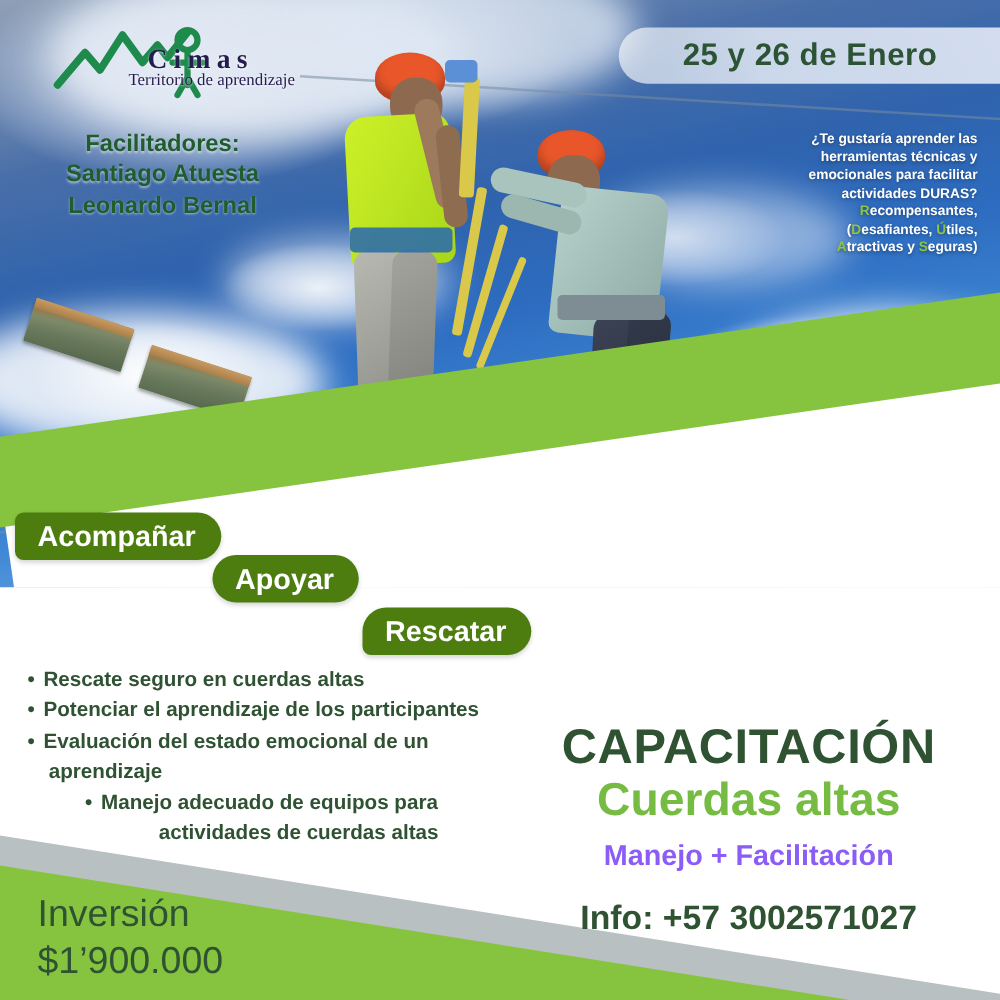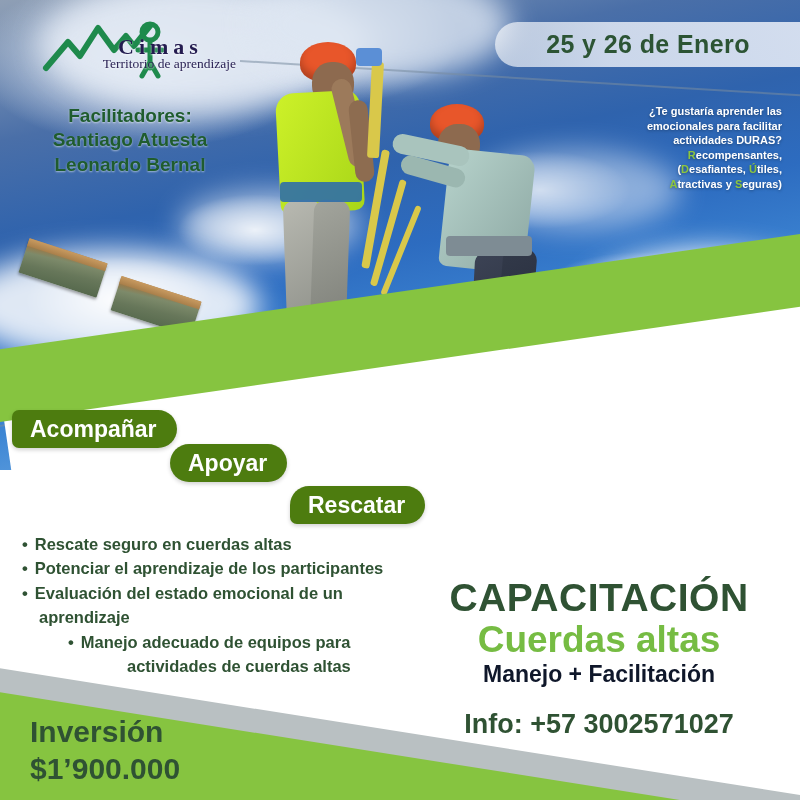--- a/index.html
+++ b/index.html
@@ -158,21 +158,21 @@
 
   
   .title-block{position:absolute;right:16px;top:578px;width:370px;text-align:center;}
   .t-cap{
     font-size:39px;font-weight:bold;color:#2F5233;letter-spacing:.5px;line-height:1;
   }
   .t-cuerdas{
     font-size:37px;font-weight:bold;color:#76BC43;line-height:1.12;margin-top:2px;
   }
   .t-manejo{
-    font-size:23px;font-weight:bold;color:#0f172a;line-height:1.2;margin-top:1px;
+    font-size:23px;font-weight:bold;color:#8b5cf6;line-height:1.2;margin-top:11px;
   }
   .t-info{
     font-size:27px;font-weight:bold;color:#2F5233;line-height:1.2;margin-top:19px;
   }
 
   
   .grey-stripe{
     position:absolute;left:-40px;top:662px;width:940px;height:34px;
     background:#B9C0C2;
     transform-origin:0 0;
@@ -181,21 +181,21 @@
   .green-wedge{
     position:absolute;left:-40px;top:686px;width:940px;height:200px;
     background:#86C440;
     transform-origin:0 0;
     transform:rotate(9deg);
   }
 
   
   .price{
     position:absolute;left:30px;top:714px;
-    color:#2F5233;font-size:30px;font-weight:bold;line-height:1.22;
+    color:#2F5233;font-size:30px;font-weight:normal;line-height:1.22;
   }
 </style>
 </head>
 <body>
 
 <div id="poster">
 
   <div class="photo-wrap">
     <div class="sky"></div>
     <div class="cloud c6"></div>
@@ -274,20 +274,21 @@
   </div>
 
   <div class="facilitators">
     <div>Facilitadores:</div>
     <div>Santiago Atuesta</div>
     <div>Leonardo  Bernal</div>
   </div>
 
   <div class="question">
     <div>¿Te gustaría aprender las</div>
+    <div>herramientas técnicas y</div>
     <div>emocionales para facilitar</div>
     <div>actividades DURAS?</div>
     <div><span class="hl">R</span><span>ecompensantes,</span></div>
     <div><span>(</span><span class="hl">D</span><span>esafiantes, </span><span class="hl">Ú</span><span>tiles,</span></div>
     <div><span class="hl">A</span><span>tractivas y </span><span class="hl">S</span><span>eguras</span><span>)</span></div>
   </div>
 
   <div class="tag tag-acompanar">Acompañar</div>
   <div class="tag tag-apoyar">Apoyar</div>
   <div class="tag tag-rescatar">Rescatar</div>

